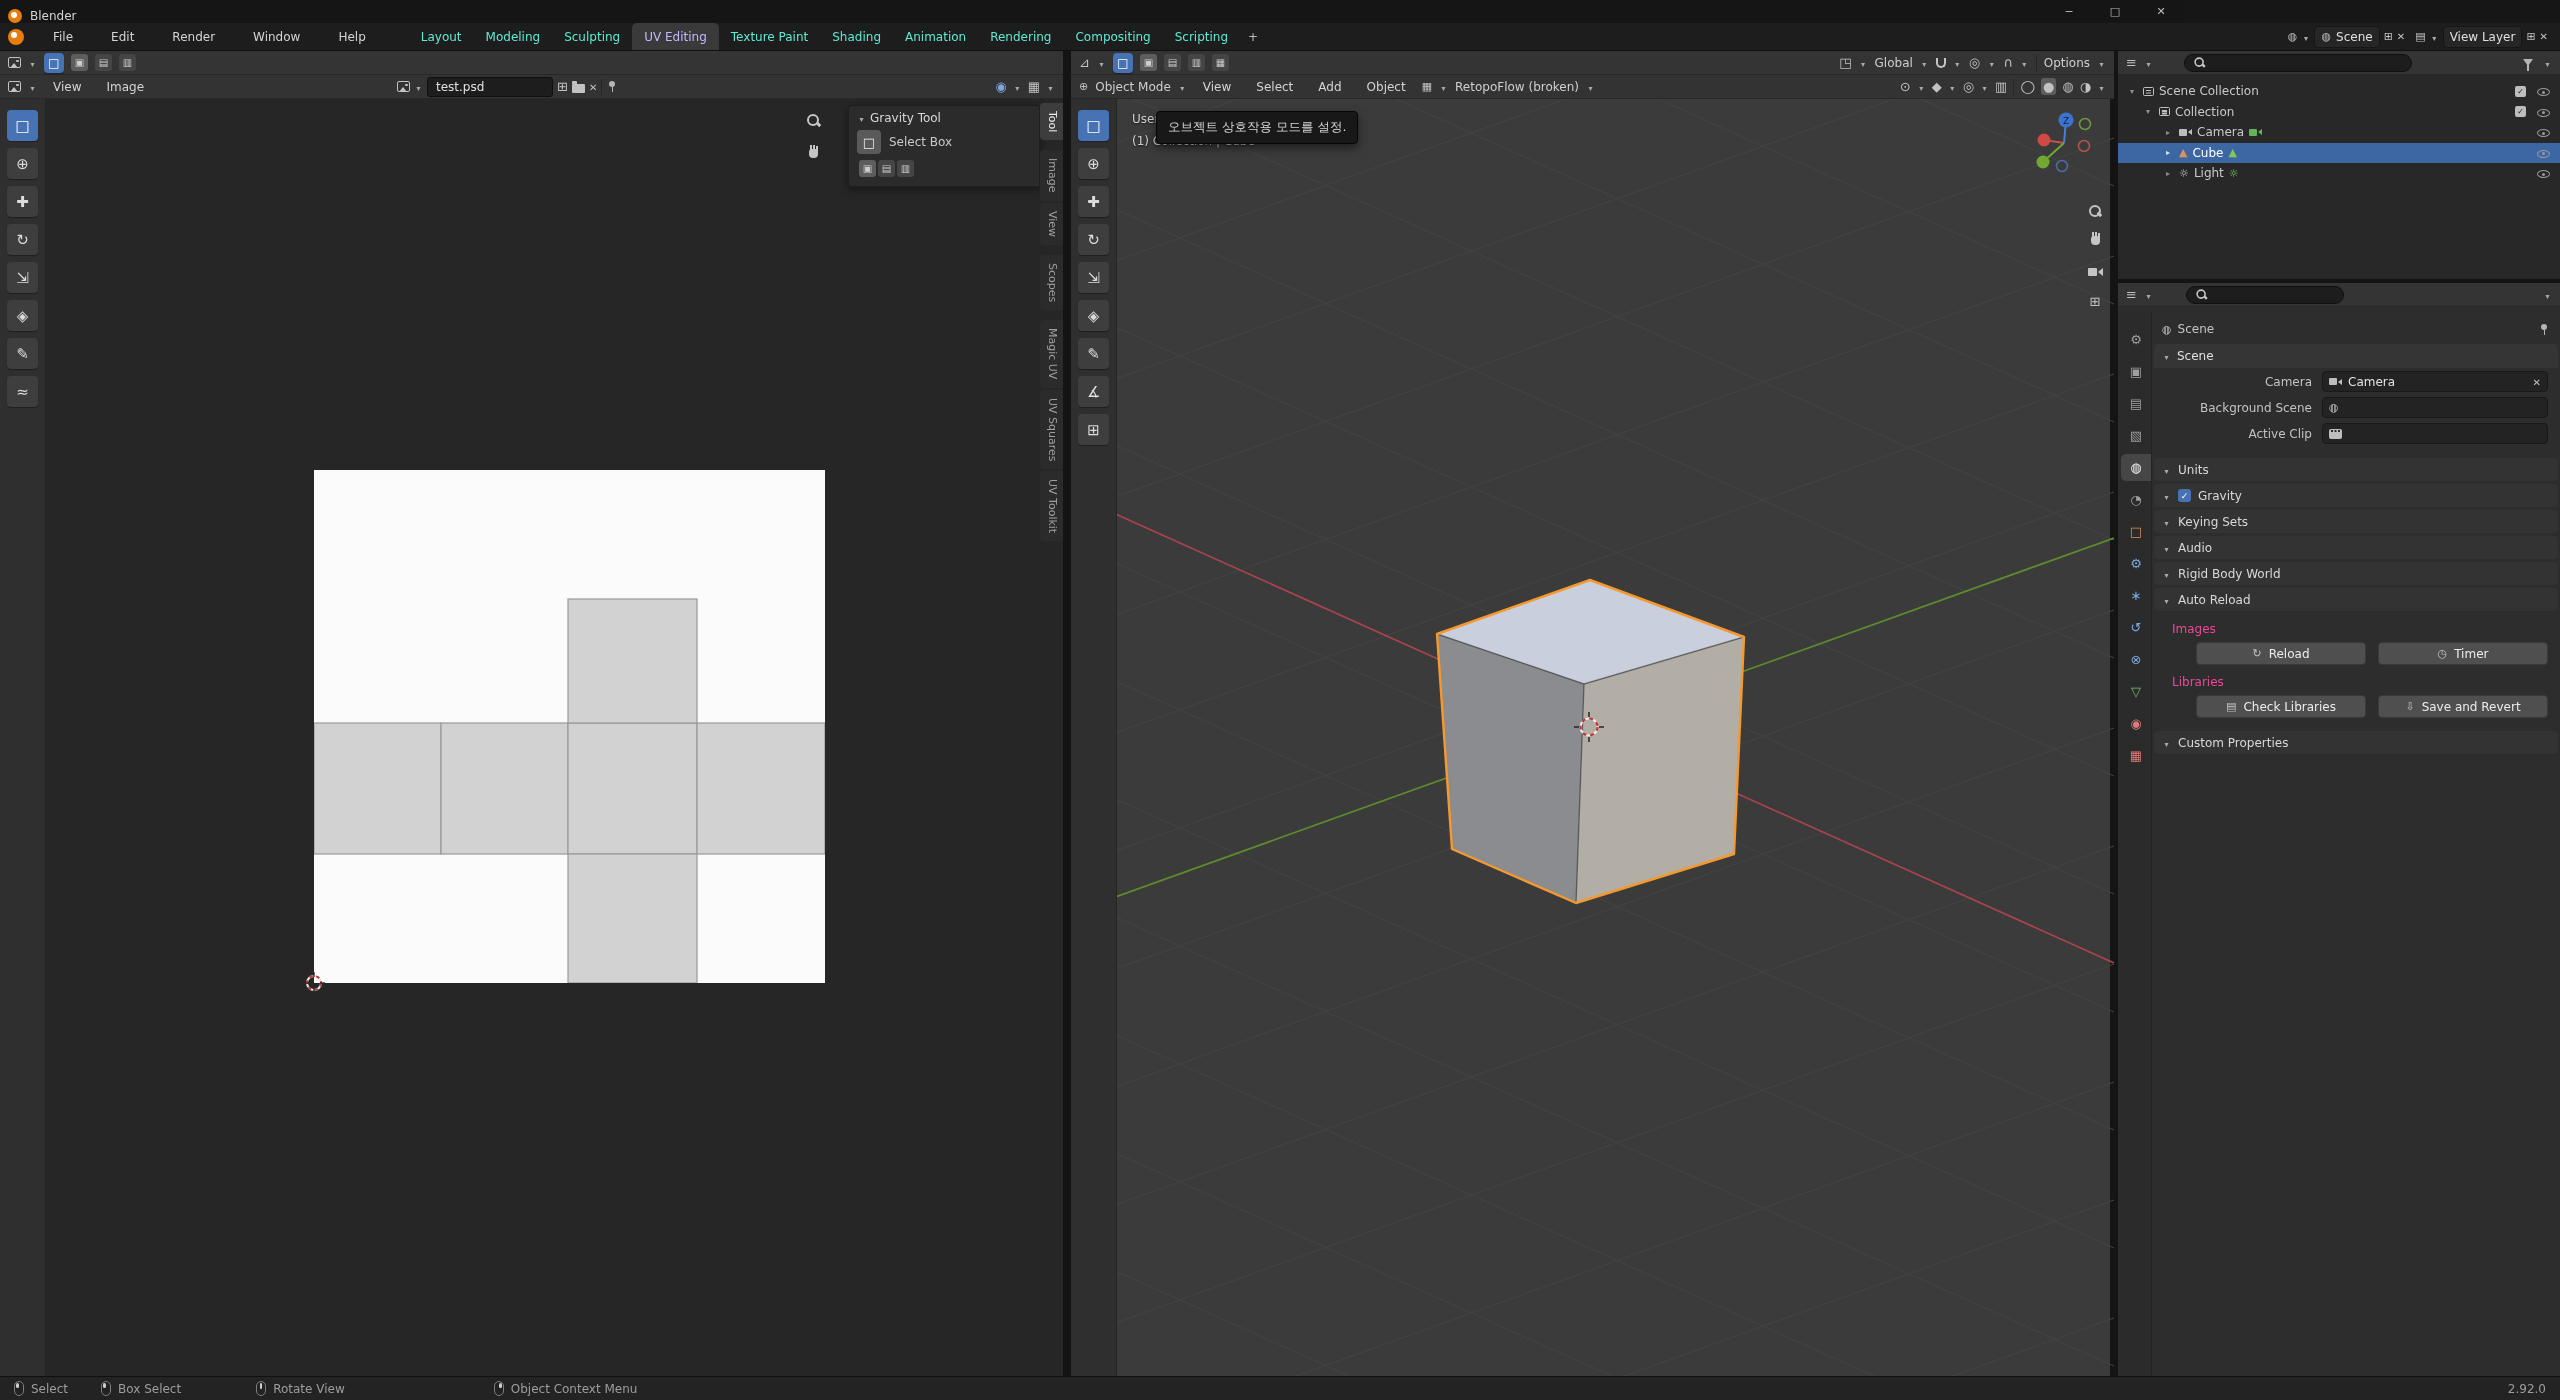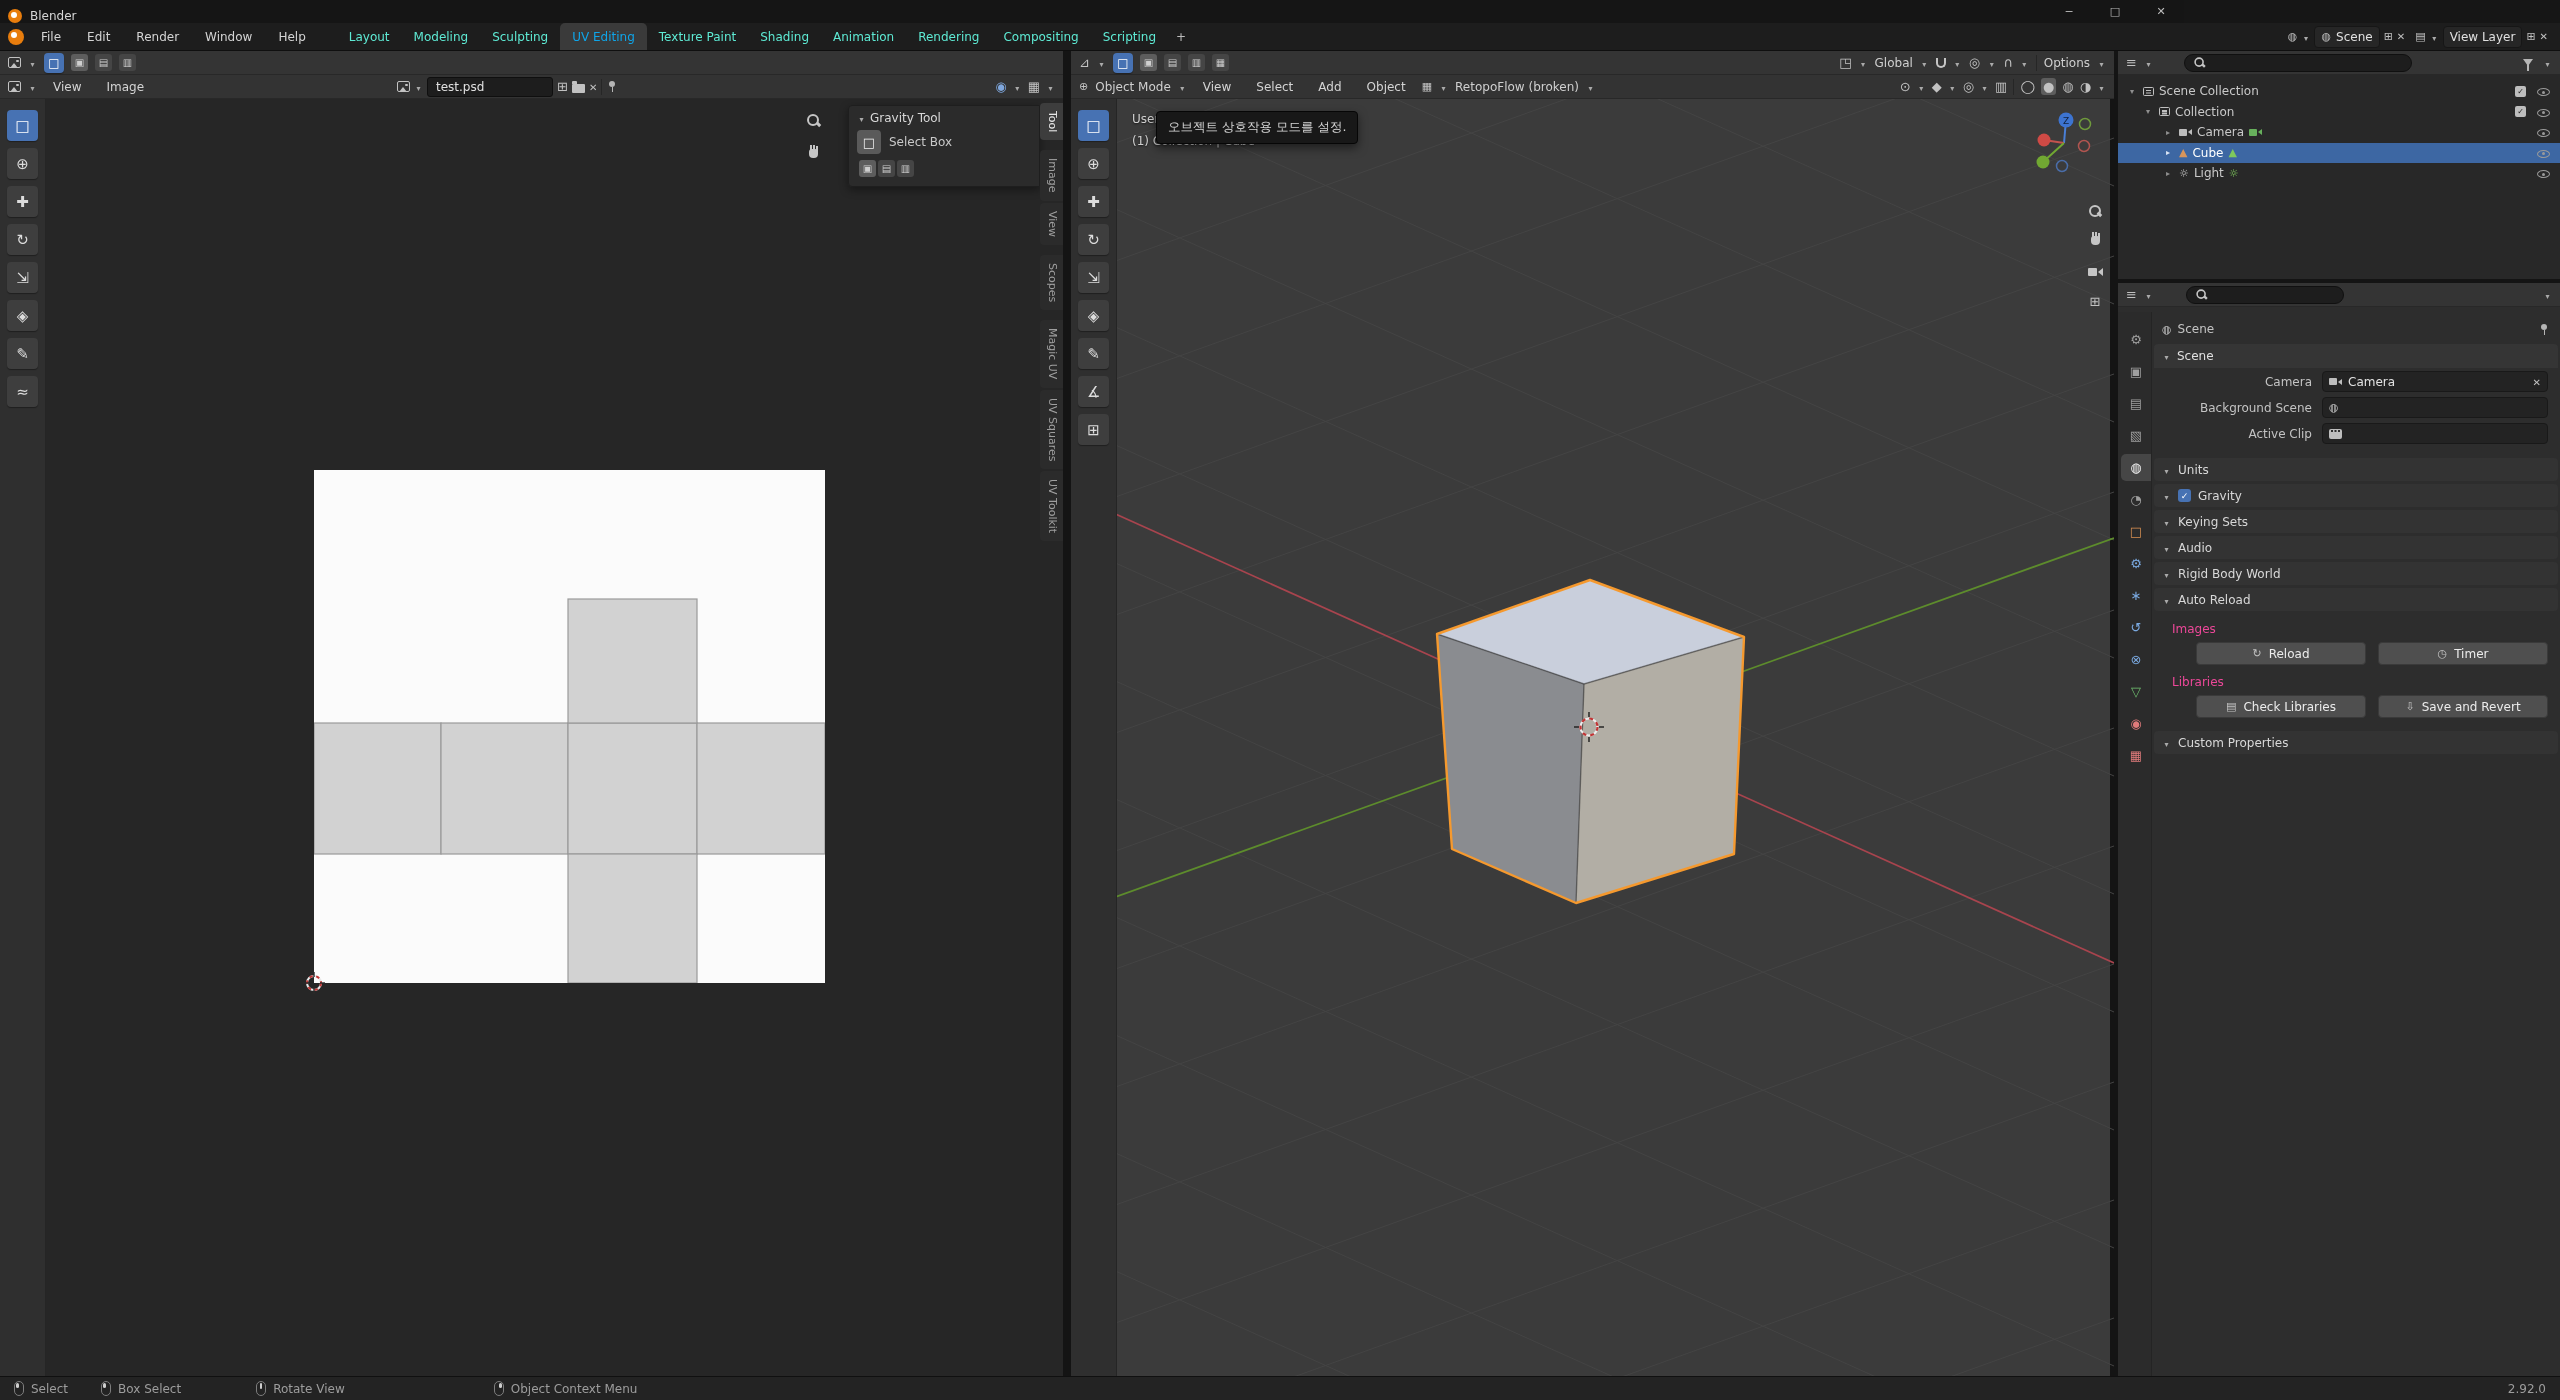--- a/index.html
+++ b/index.html
@@ -10,25 +10,25 @@
 
 
 .titlebar{position:absolute;left:0;top:0;width:2184px;height:23px;background:#151515;display:flex;align-items:flex-end;padding-left:8px;color:#d5d5d5}
 .titlebar .t-title{margin-left:8px;font-size:12px}
 .wbtns{margin-left:auto;display:flex;height:100%}
 .wbtn{width:46px;height:100%;display:flex;align-items:center;justify-content:center;font-size:11px;color:#bdbdbd}
 .i-blender{width:14px;height:14px;border-radius:50%;background:#e87d0d;position:relative;flex:0 0 auto}
 .i-blender::before{content:"";position:absolute;left:3px;top:3px;width:6px;height:6px;background:#fff;border-radius:50%}
 
 
-.topbar{position:absolute;left:0;top:23px;width:2560px;height:28px;background:#1d1d1d;display:flex;align-items:center;padding:0 8px;gap:8px;border-bottom:1px solid #0f0f0f}
+.topbar{position:absolute;left:0;top:23px;width:2560px;height:28px;background:#1d1d1d;display:flex;align-items:center;padding:0 8px;gap:20px;border-bottom:1px solid #0f0f0f}
 .menu{padding:3px 9px;border-radius:3px;color:#d4d4d4}
 .wstabs{display:flex;align-items:flex-end;height:100%;margin-left:14px}
 .wstab{padding:6px 12px 6px;color:#5eead4;font-size:12px;border-radius:5px 5px 0 0;height:100%;display:flex;align-items:center}
-.wstab.active{background:#3a3a3a;color:#0ea5e9}
+.wstab.active{background:#3a3a3a;color:#c4b5fd}
 .wstab.plus{padding:6px 8px;color:#bdbdbd}
 .topsel{margin-left:auto;display:flex;align-items:center;gap:10px;padding-right:4px}
 .chip{display:flex;align-items:center;gap:5px;background:#262626;border:1px solid #161616;border-radius:4px;padding:2px 6px;height:22px}
 .chip .val{color:#e0e0e0}
 
 
 .ed{position:absolute;overflow:hidden}
 .ed-h{position:relative;height:24px;background:#343434;border-bottom:1px solid #282828;display:flex;align-items:center;padding:0 8px;gap:7px;font-size:12px;color:#cfcfcf;z-index:30}
 .caret{display:inline-block;width:9px;text-align:center}
 .caret::after{content:"▾";font-size:8px;color:#aaa}

